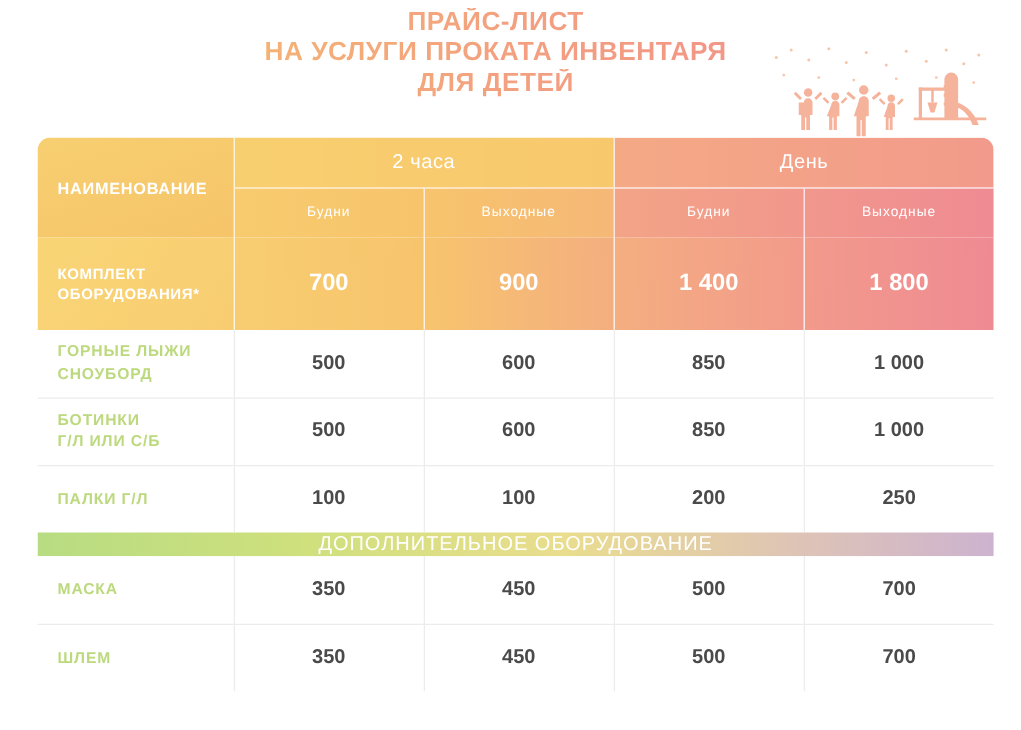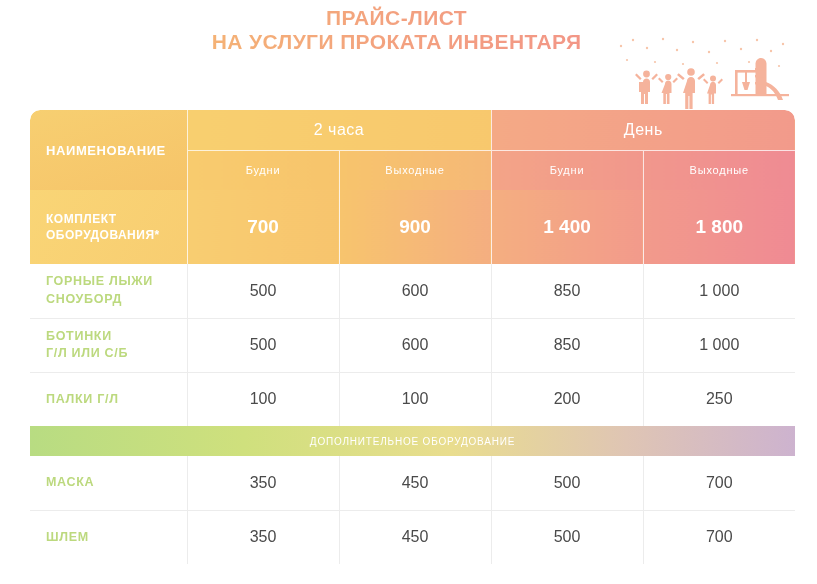--- a/index.html
+++ b/index.html
@@ -149,48 +149,50 @@
     text-align: left;
     padding-left: 16px;
     line-height: 1.4;
     background: #ffffff;
   }
   .row-val {
     color: #4a4a4a;
     font-size: 16px;
     background: #ffffff;
     border-left: 1px solid #ececec;
+    font-weight: bold;
   }
   tr.data-row td { height: 54px; border-top: 1px solid #ececec; }
   tr.data-row.first td { border-top: 0; }
 
   
   .section-banner {
     color: #ffffff;
-    font-size: 10px;
+    font-size: 16px;
     letter-spacing: 0.8px;
-    height: 30px;
+    height: 19px;
     background: linear-gradient(90deg,#b8dc82 0%, #cfe07d 28%, #e9dd8e 55%, #dfc5b4 78%, #cdb3cf 100%);
     margin-left: 28px;
   }
 
   
   .table-wrap table tr:first-child td:first-child { border-top-left-radius: 10px; }
   .table-wrap table tr:first-child td:last-child  { border-top-right-radius: 10px; }
 
   .rowlabel-wrap { display:block; }
 </style>
 </head>
 <body>
 
 <div id="page">
 
   <div class="title-block">
     <div class="title-line">ПРАЙС-ЛИСТ</div>
     <div class="title-line">НА УСЛУГИ ПРОКАТА ИНВЕНТАРЯ</div>
+    <div class="title-line">ДЛЯ ДЕТЕЙ</div>
   </div>
 
   <svg class="deco" viewBox="0 0 180 74">
     <g fill="#f6bfa0" opacity="0.9">
       <circle cx="8" cy="10" r="1.2"></circle>
         <circle cx="20" cy="4" r="1.2"></circle>
         <circle cx="34" cy="12" r="1.2"></circle>
       <circle cx="50" cy="3" r="1.2"></circle>
         <circle cx="64" cy="14" r="1.2"></circle>
         <circle cx="80" cy="6" r="1.2"></circle>

